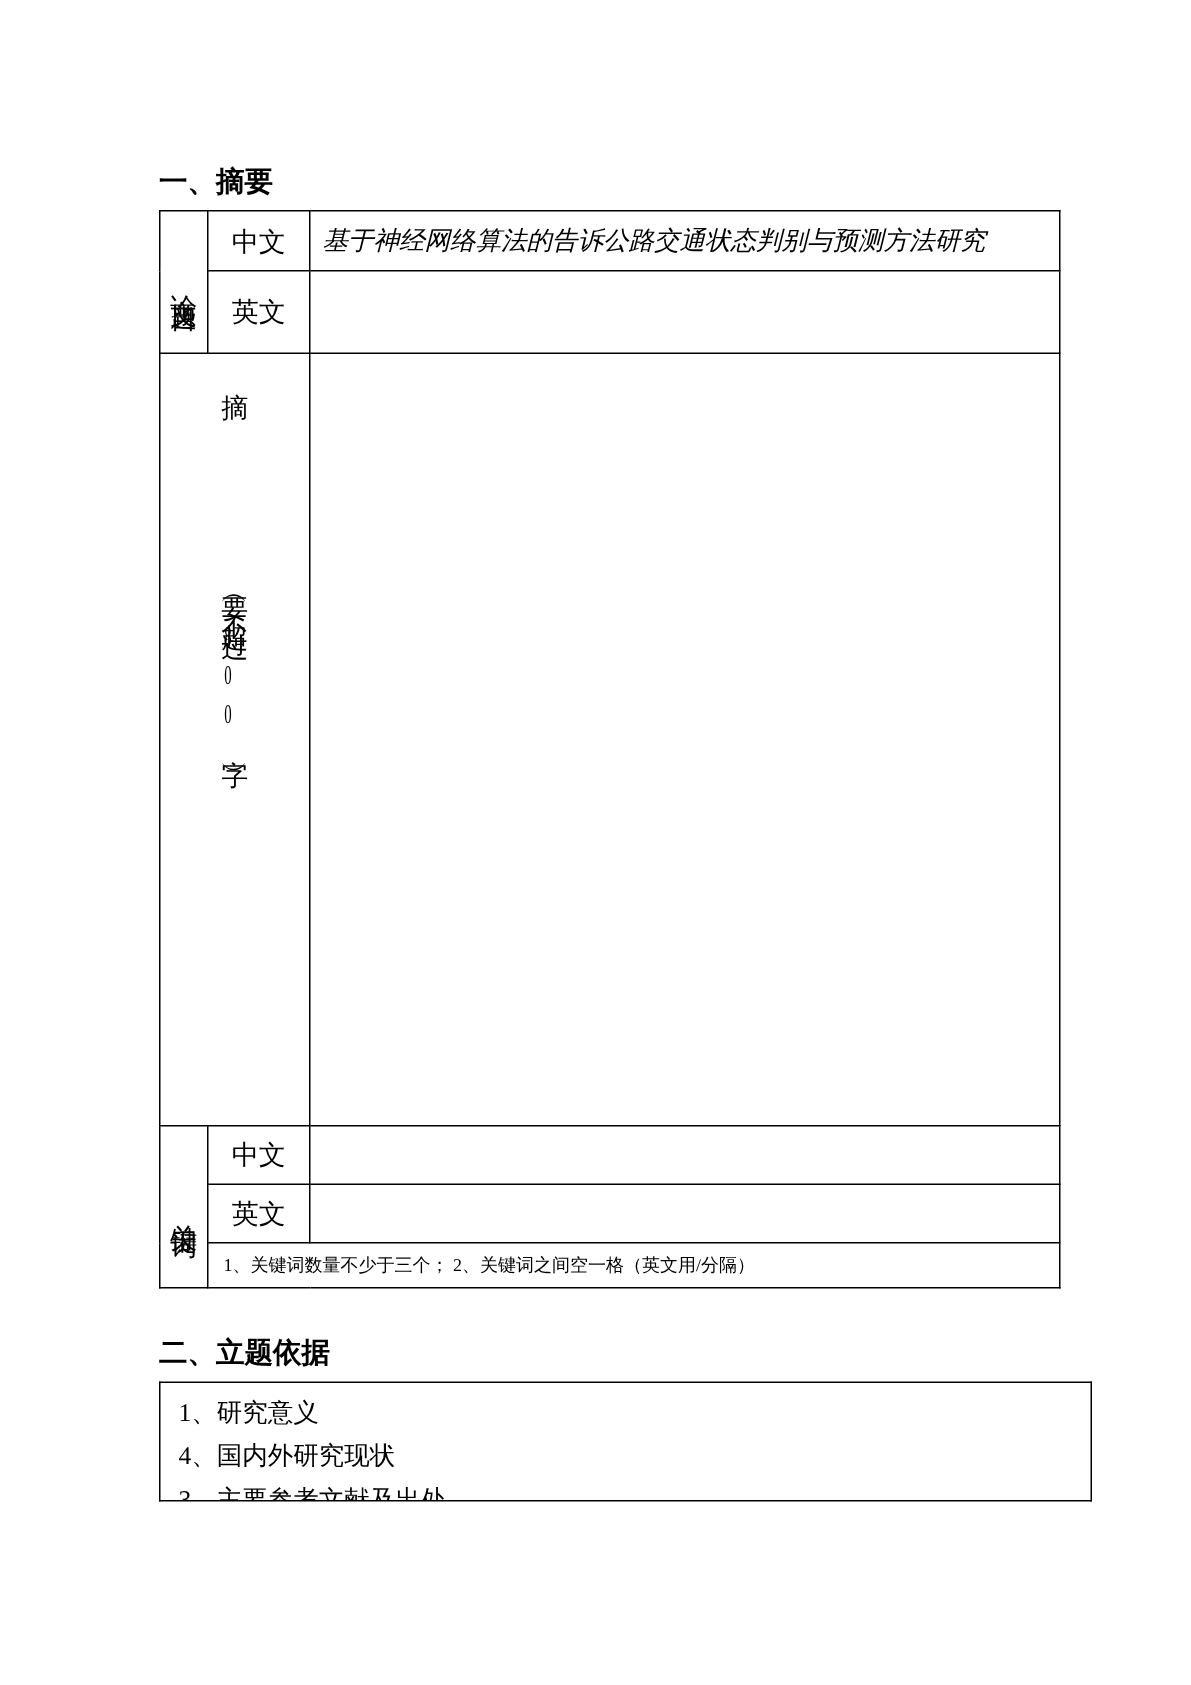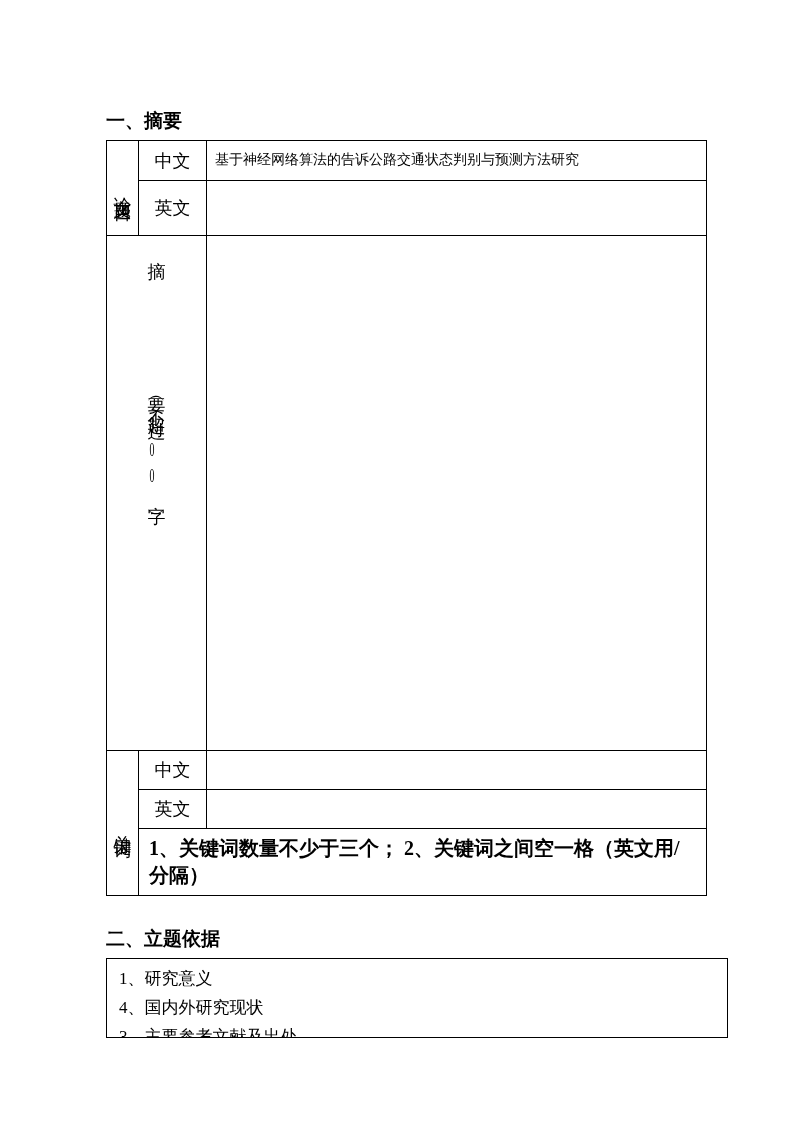--- a/index.html
+++ b/index.html
@@ -43,24 +43,25 @@
       letter-spacing: 3px;
       display: inline-block;
     }
     .sub-label {
       width: 68px;
       font-size: 18px;
       text-align: center;
       padding: 7px 0;
     }
     .content-cell {
-      font-size: 14px;
+      font-size: 17px;
       padding: 4px 8px;
       text-align: left;
       line-height: 1.6;
+      font-style: italic;
     }
     .abstract-row td:first-child {
       width: 81px;
       text-align: center;
       vertical-align: top;
       padding-top: 24px;
     }
     .abstract-label {
       display: inline-block;
       font-size: 18px;
@@ -73,23 +74,22 @@
       writing-mode: vertical-rl;
       text-orientation: upright;
       display: block;
       letter-spacing: 6px;
       margin: 0 auto;
     }
     .abstract-content {
       height: 515px;
     }
     .keyword-note {
-      font-size: 20px;
+      font-size: 12px;
       padding: 6px 10px;
-      font-weight: bold;
     }
     .row-title-cn td.sub-label { height: 40px; }
     .row-title-en td.sub-label { height: 55px; }
     .row-kw-cn td.sub-label { height: 34px; }
     .row-kw-en td.sub-label { height: 34px; }
     .section2 {
       margin-top: 30px;
     }
     .box2 {
       width: 622px;

